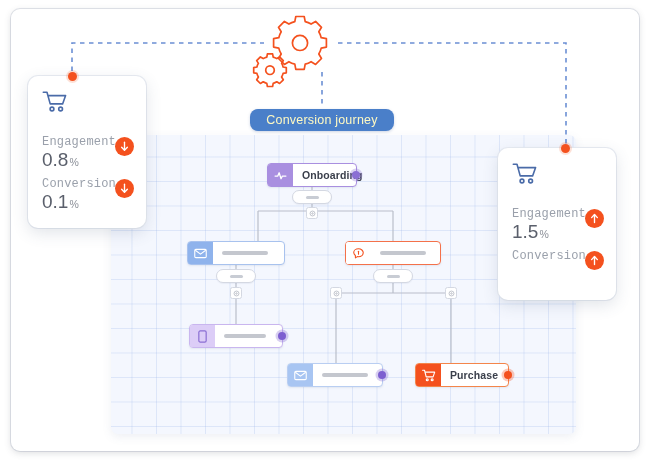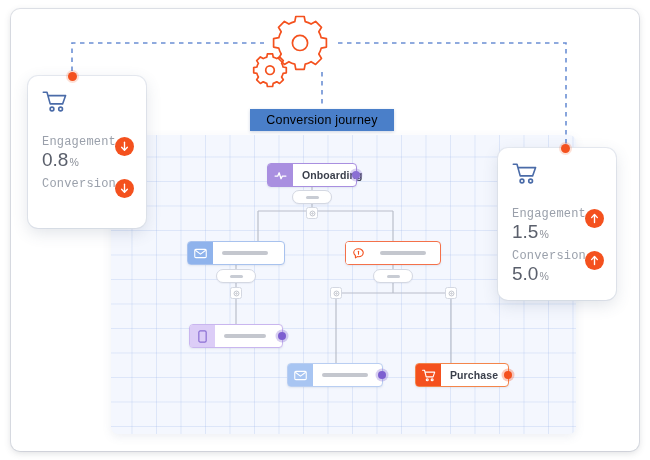--- a/index.html
+++ b/index.html
@@ -46,22 +46,22 @@
 
   
   .gears { position: absolute; left: 248px; top: 8px; width: 108px; height: 80px; }
 
   
   .journey-chip {
     position: absolute;
     left: 250px; top: 109px;
     width: 144px; height: 22px;
     background: #4a7fc9;
-    border-radius: 0;
-    color: #000000;
+    border-radius: 8px;
+    color: #fef9c3;
     font-size: 12.5px;
     letter-spacing: .2px;
     display: flex; align-items: center; justify-content: center;
     box-shadow: 0 1px 3px rgba(60,90,150,0.25);
   }
 
   
   .metric-card {
     position: absolute;
     background: #ffffff;
@@ -357,20 +357,23 @@
       <span class="arrow-badge">
         <svg width="9" height="11" viewBox="0 0 10 12" fill="none" stroke="#ffffff" stroke-width="1.5" stroke-linecap="round" stroke-linejoin="round">
           <line x1="5" y1="1.3" x2="5" y2="10"></line>
             <polyline points="1.8,6.8 5,10.2 8.2,6.8"></polyline>
         </svg>
       </span>
     </div>
 
     <div class="metric-row" style="top:102px;">
       <div class="metric-label">Conversion</div>
+      <div class="metric-value">
+        <span>0.1</span><span class="pct">%</span>
+      </div>
       <span class="arrow-badge">
         <svg width="9" height="11" viewBox="0 0 10 12" fill="none" stroke="#ffffff" stroke-width="1.5" stroke-linecap="round" stroke-linejoin="round">
           <line x1="5" y1="1.3" x2="5" y2="10"></line>
             <polyline points="1.8,6.8 5,10.2 8.2,6.8"></polyline>
         </svg>
       </span>
     </div>
   </div>
 
   <div class="metric-card card-right">
@@ -392,23 +395,20 @@
       <span class="arrow-badge">
         <svg width="9" height="11" viewBox="0 0 10 12" fill="none" stroke="#ffffff" stroke-width="1.5" stroke-linecap="round" stroke-linejoin="round">
           <line x1="5" y1="10.5" x2="5" y2="1.8"></line>
             <polyline points="1.8,5 5,1.6 8.2,5"></polyline>
         </svg>
       </span>
     </div>
 
     <div class="metric-row" style="top:102px;">
       <div class="metric-label">Conversion</div>
-      <div class="metric-value">
-        <span>5.0</span><span class="pct">%</span>
-      </div>
       <span class="arrow-badge">
         <svg width="9" height="11" viewBox="0 0 10 12" fill="none" stroke="#ffffff" stroke-width="1.5" stroke-linecap="round" stroke-linejoin="round">
           <line x1="5" y1="10.5" x2="5" y2="1.8"></line>
             <polyline points="1.8,5 5,1.6 8.2,5"></polyline>
         </svg>
       </span>
     </div>
   </div>
 
 </div>

